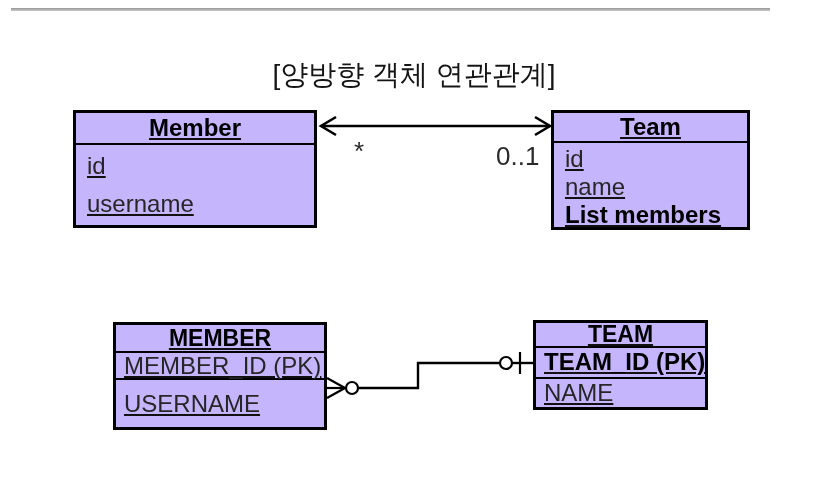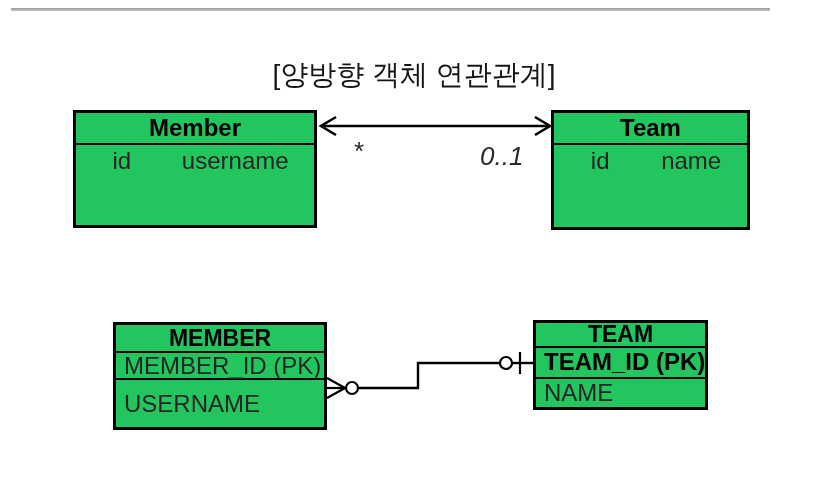--- a/index.html
+++ b/index.html
@@ -29,60 +29,61 @@
     left: 0;
     width: 828px;
     text-align: center;
     color: #151515;
   }
   .title-object { top: 56px; font-size: 28px; }
   .title-table  { top: 276px; font-size: 26px; }
 
   .box {
     position: absolute;
-    background: #22c55e;
+    background: #c4b5fd;
     border: 3px solid #000000;
     box-sizing: border-box;
     display: flex;
     flex-direction: column;
+    text-decoration: underline;
   }
   .box-header {
     border-bottom: 2px solid #000000;
     display: flex;
     align-items: center;
     justify-content: center;
     font-weight: bold;
     color: #000000;
   }
   .class-box .box-header { height: 30px; font-size: 24px; }
   .class-fields {
     flex: 1;
     display: flex;
-    flex-direction: row;
+    flex-direction: column;
     justify-content: space-around;
     padding: 2px 0 2px 11px;
   }
   .field-row {
     font-size: 24px;
     line-height: 28px;
     color: #262626;
     white-space: nowrap;
   }
   .field-row.bold { font-weight: bold; color: #000000; }
 
   .member-class { left: 73px;  top: 110px; width: 244px; height: 118px; }
   .team-class   { left: 551px; top: 110px; width: 199px; height: 120px; }
 
   .mult-label {
     position: absolute;
     font-size: 26px;
     color: #2a2a2a;
   }
   .mult-member { left: 354px; top: 136px; }
-  .mult-team   { left: 480px; top: 141px; font-style: italic; }
+  .mult-team   { left: 496px; top: 141px; }
 
   .table-box .box-header { font-size: 23px; }
   .member-table { left: 113px; top: 322px; width: 214px; height: 108px; }
   .member-table .box-header { height: 26px; }
   .team-table   { left: 533px; top: 320px; width: 175px; height: 90px; }
   .team-table   .box-header { height: 23px; }
   .table-row {
     display: flex;
     align-items: center;
     padding-left: 8px;
@@ -120,20 +121,21 @@
       <div class="field-row">id</div>
       <div class="field-row">username</div>
     </div>
   </div>
 
   <div class="box class-box team-class">
     <div class="box-header">Team</div>
     <div class="class-fields">
       <div class="field-row">id</div>
       <div class="field-row">name</div>
+      <div class="field-row bold">List members</div>
     </div>
   </div>
 
   <div class="mult-label mult-member">*</div>
   <div class="mult-label mult-team">0..1</div>
 
 
   <div class="box table-box member-table">
     <div class="box-header">MEMBER</div>
     <div class="table-row pk-sep">MEMBER_ID (PK)</div>

